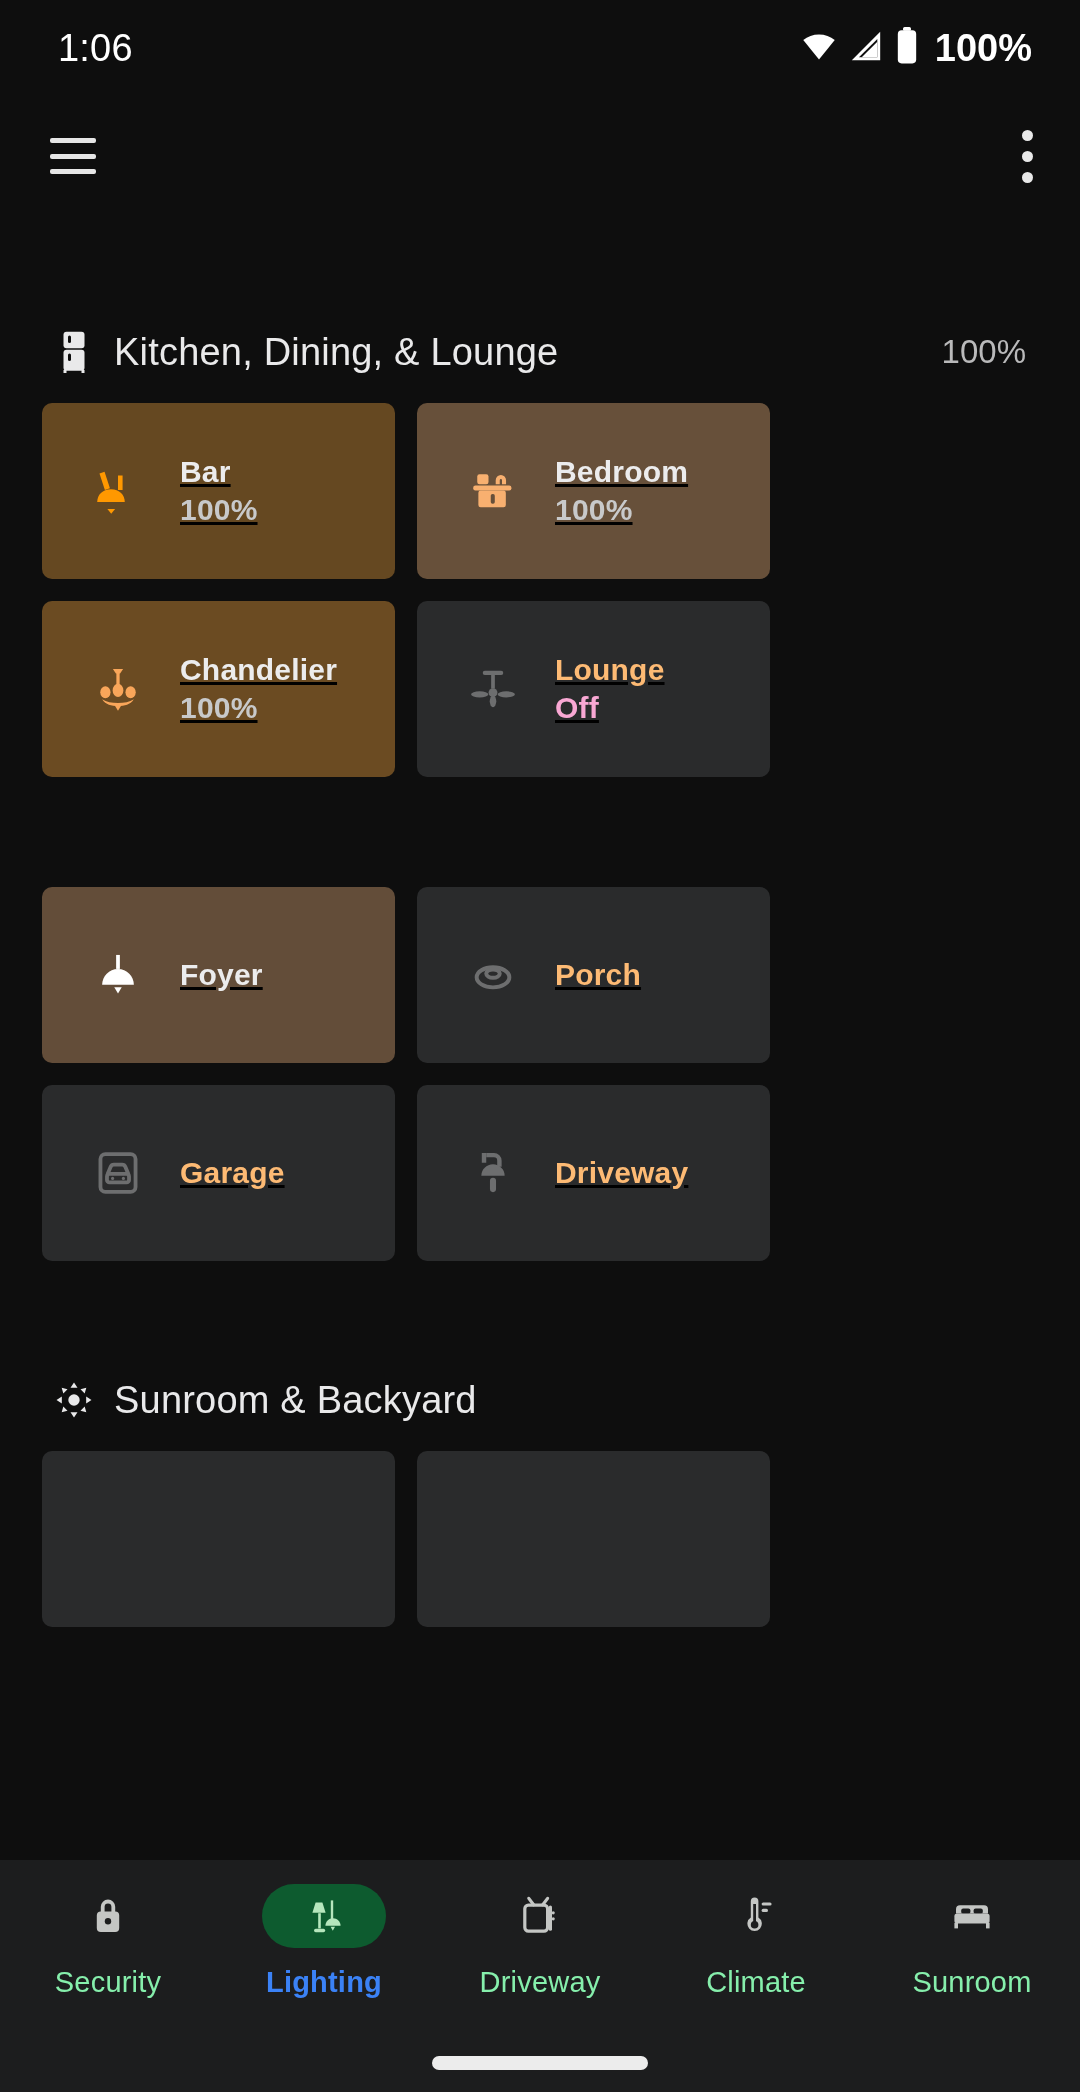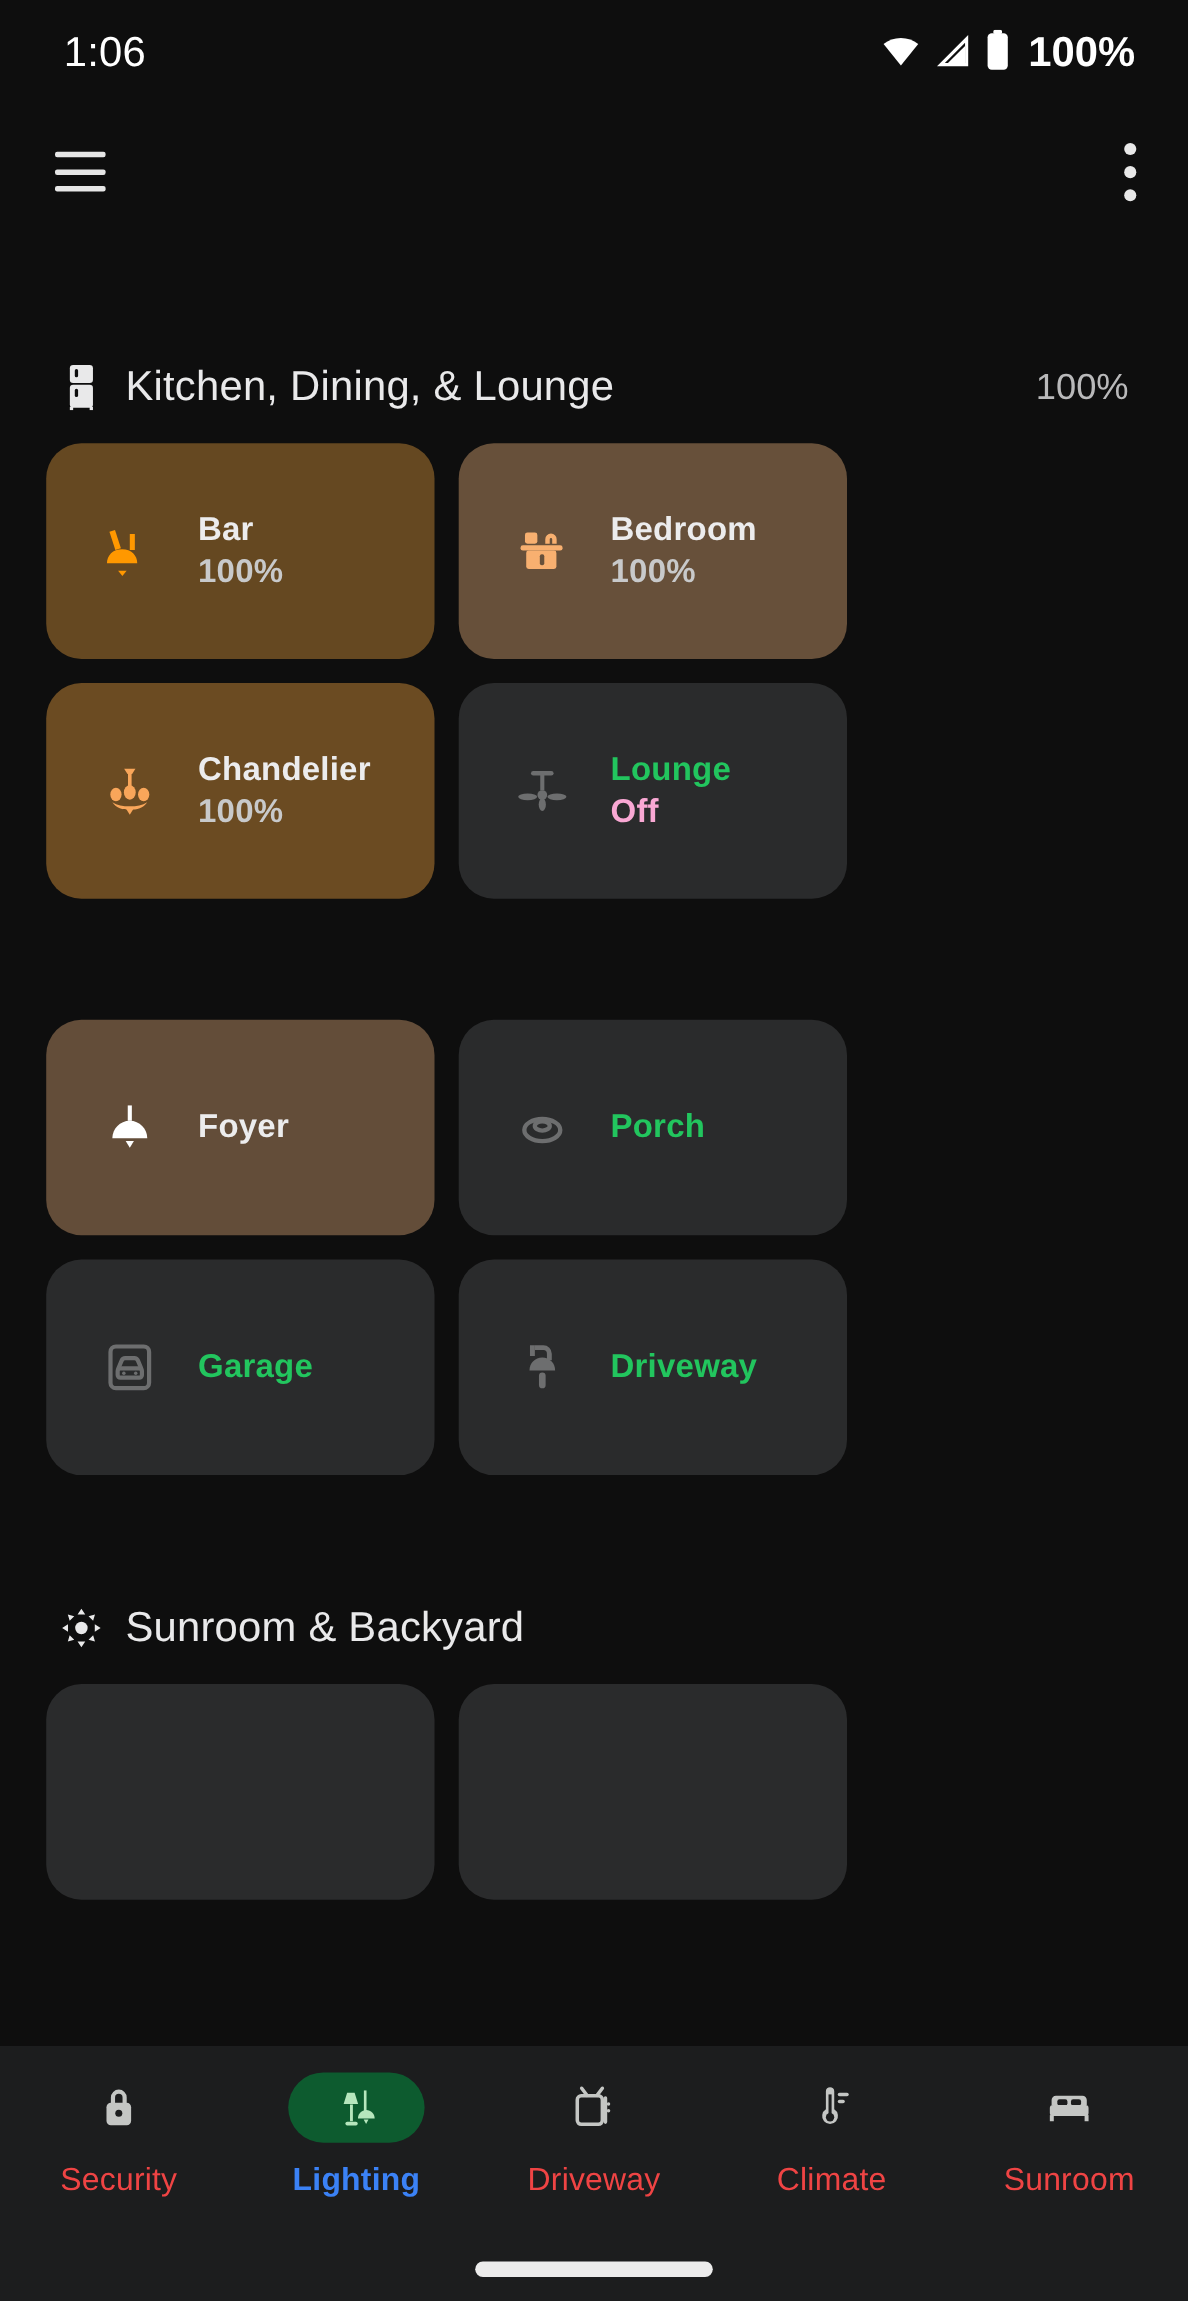--- a/index.html
+++ b/index.html
@@ -47,45 +47,45 @@
     padding:0 12px 0 10px; margin-bottom:22px;
   }
   .sec-icon{ width:44px; height:44px; flex:0 0 44px; display:flex;
              align-items:center; justify-content:center; }
   .sec-title{ font-size:38px; color:#e9e9ea; margin-left:18px;
               font-weight:400; letter-spacing:.2px; white-space:nowrap; }
   .sec-pct{ margin-left:auto; font-size:33px; color:#b9b9ba; font-weight:400; }
 
   .grid{ display:flex; flex-wrap:wrap; gap:22px; }
   .tile{
-    width:353px; height:196px; border-radius:32px;
+    width:353px; height:176px; border-radius:10px;
     display:flex; align-items:center; padding:0 0 0 44px;
-    background:#2a2b2c; cursor:pointer; overflow:hidden;
+    background:#2a2b2c; cursor:pointer; overflow:hidden;text-decoration:underline;
   }
   .tile-icon{ width:64px; flex:0 0 64px; display:flex;
               align-items:center; justify-content:center; }
   .tile-text{ margin-left:30px; display:flex; flex-direction:column;
               justify-content:center; gap:4px; }
   .tile-name{ font-size:30px; font-weight:700; color:#ececed; letter-spacing:.2px; }
   .tile-state{ font-size:30px; font-weight:700; color:#c8c9ca; letter-spacing:.2px; }
-  .tile.off .tile-name{ color:#22c55e;text-align:center; }
+  .tile.off .tile-name{ color:#fdba74;text-align:center; }
   .tile.off .tile-state{ color:#f9a8d4; }
 
   
   .navbar{
     position:absolute; left:0; right:0; bottom:0; height:232px;
     background:#1c1d1e; display:flex; flex-direction:column;
   }
   .navrow{ flex:1; display:flex; align-items:flex-start; padding-top:24px; }
   .navitem{ flex:1; display:flex; flex-direction:column;
             align-items:center; cursor:pointer; }
   .navpill{ width:124px; height:64px; border-radius:34px;
             display:flex; align-items:center; justify-content:center; }
   .navitem.active .navpill{ background:#0d5b2f; }
-  .navlabel{ margin-top:18px; font-size:29px; color:#ef4444; letter-spacing:.2px; }
+  .navlabel{ margin-top:18px; font-size:29px; color:#86efac; letter-spacing:.2px; }
   .navitem.active .navlabel{ color:#3b82f6; font-weight:700; }
   .homebar{ height:14px; width:216px; background:#ececec;
             border-radius:8px; margin:0 auto 22px auto; }
 </style>
 </head>
 <body>
 
 <div class="statusbar">
   <div class="status-time">1:06</div>
   <div class="status-right">

